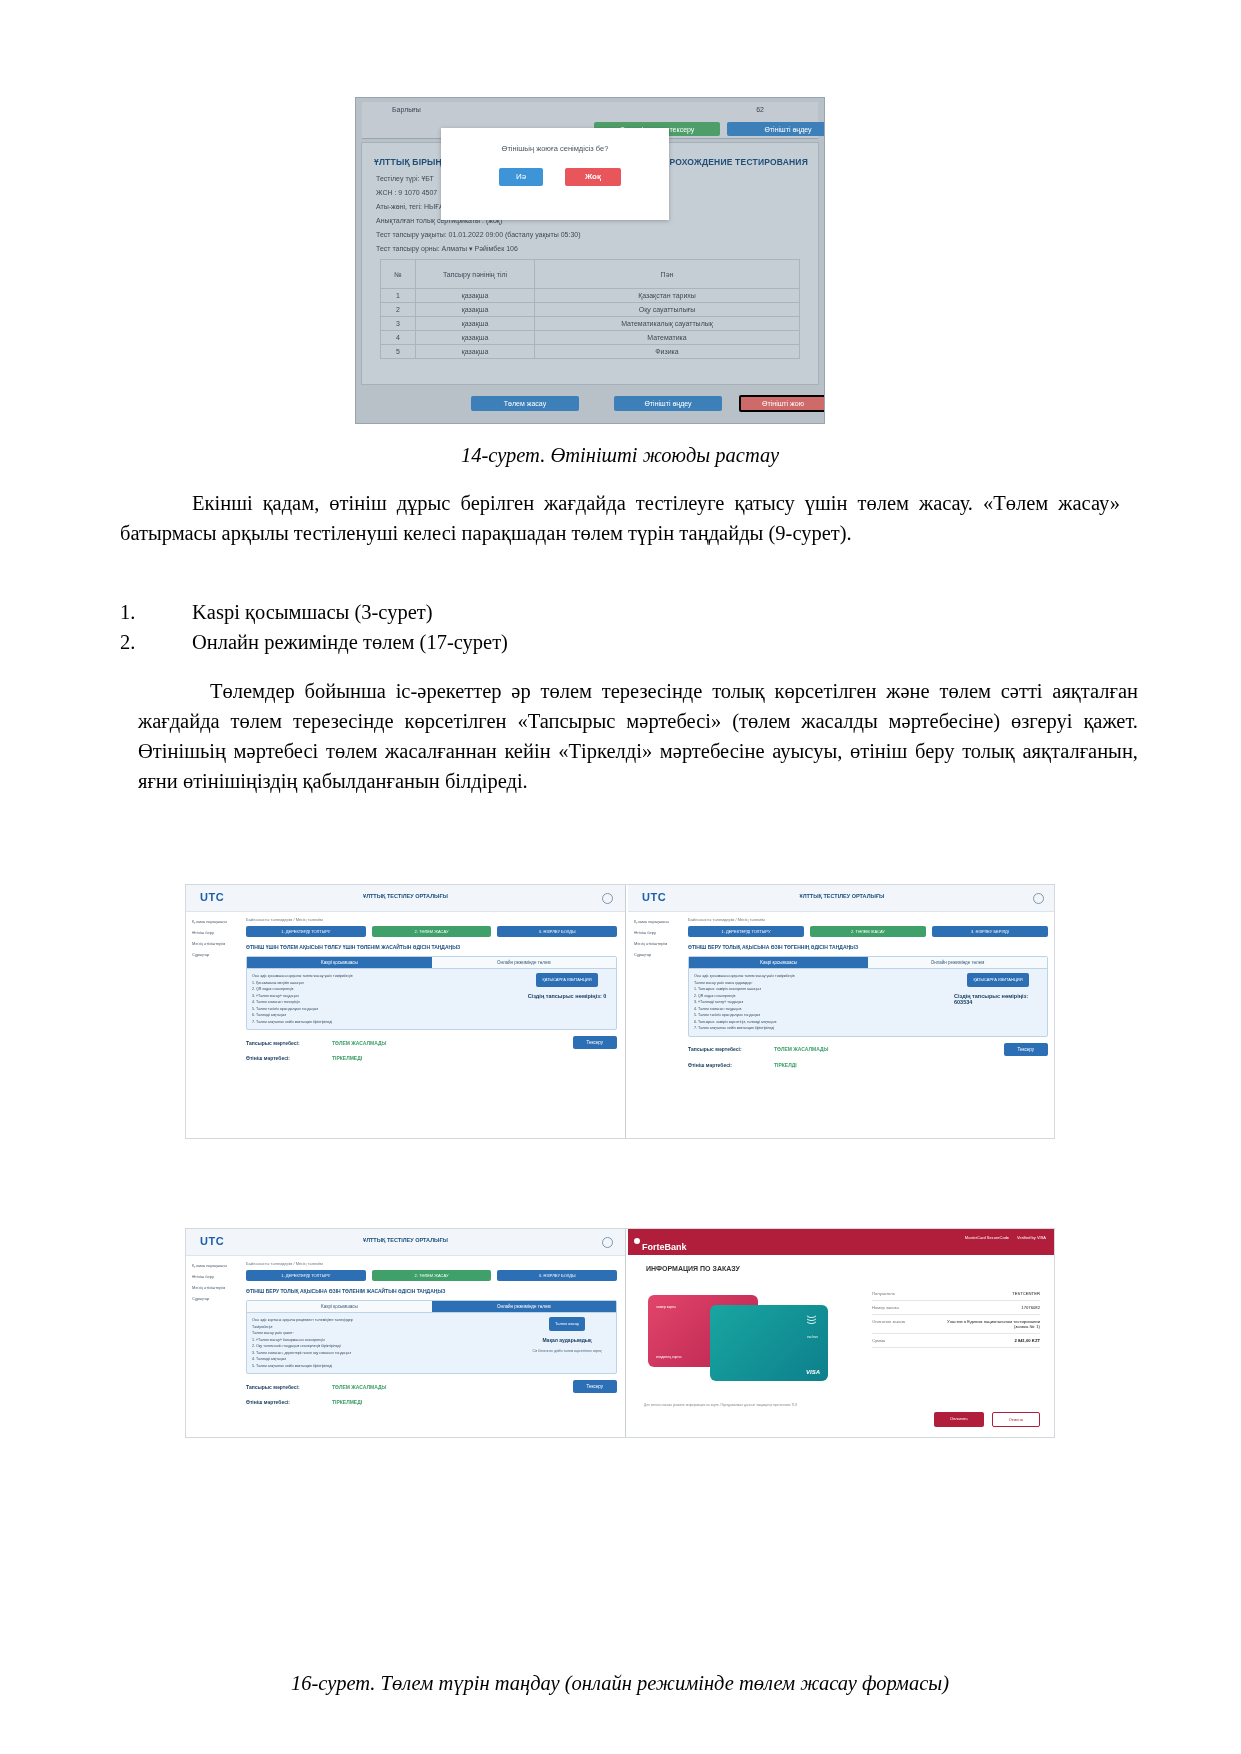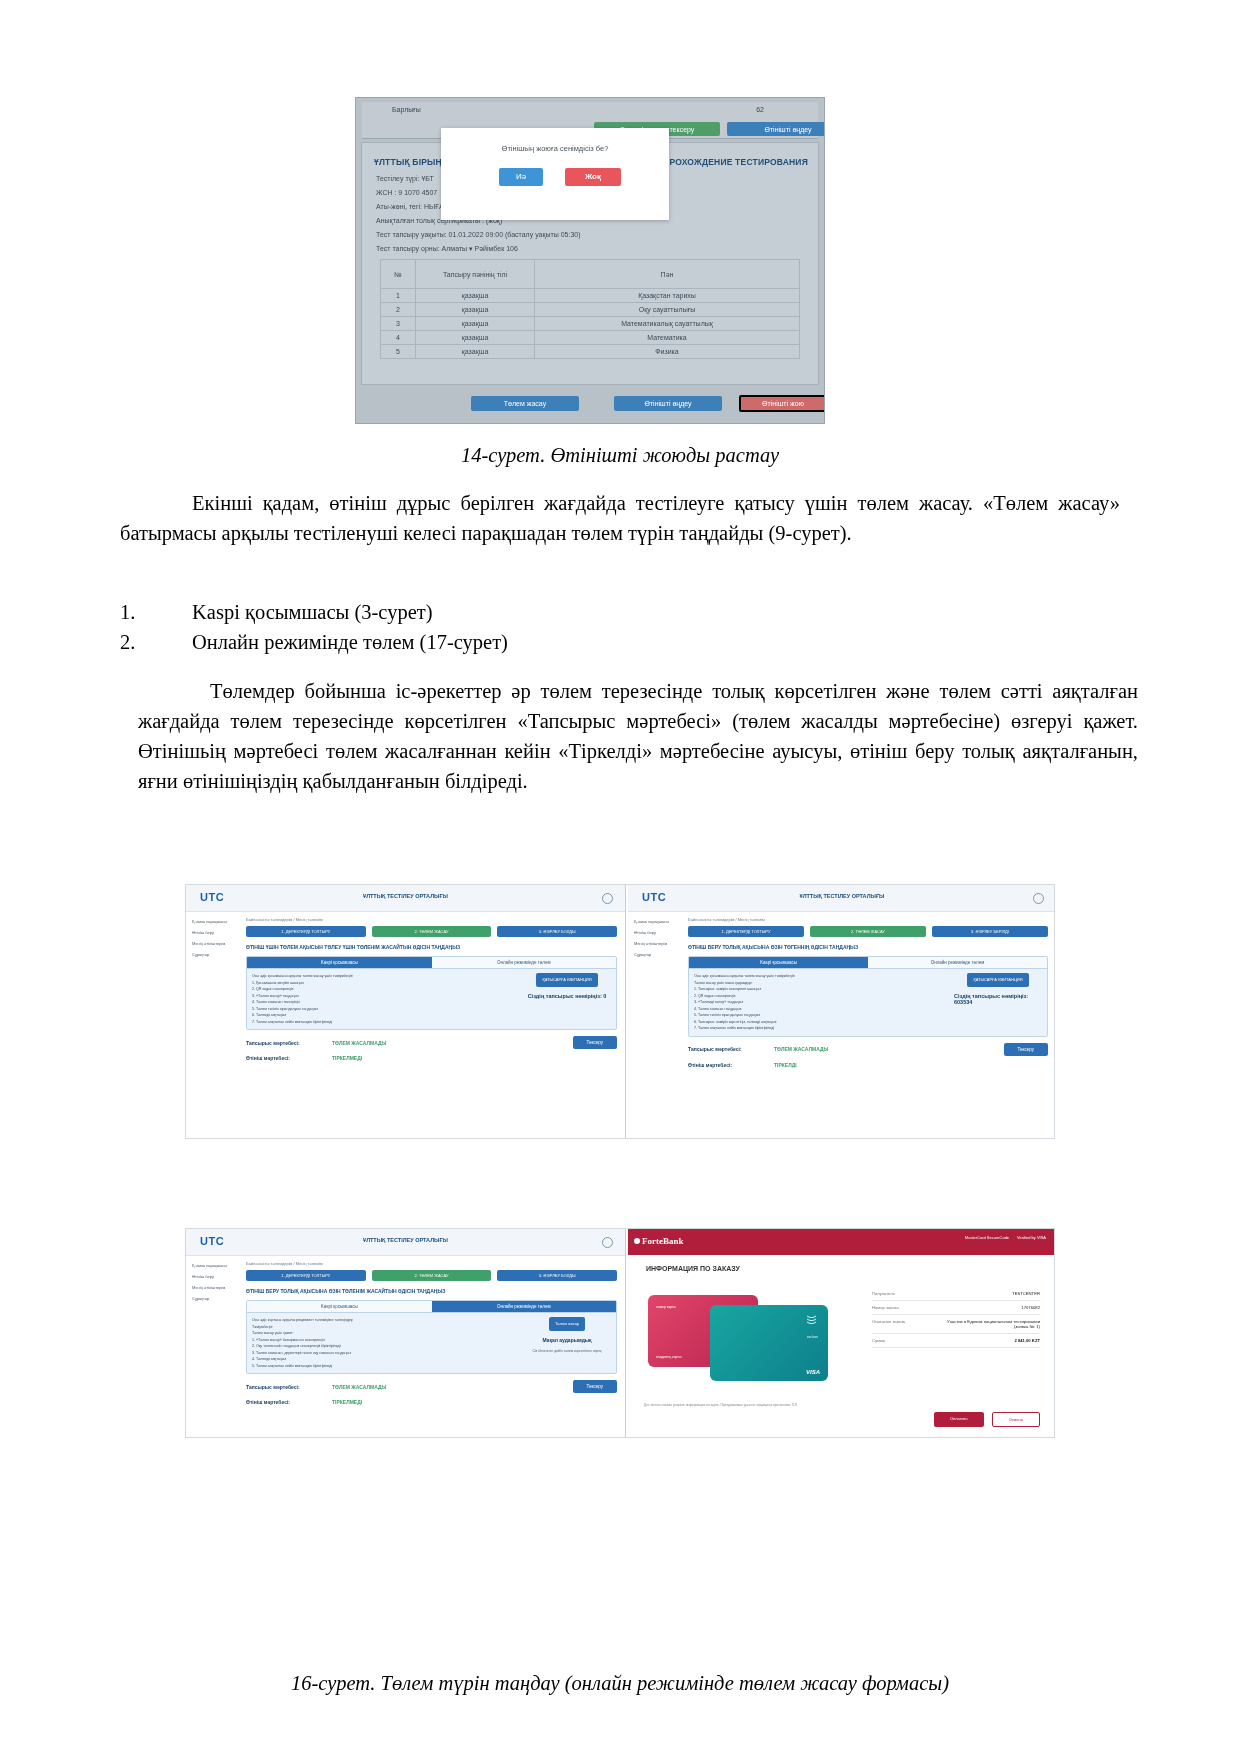--- a/index.html
+++ b/index.html
@@ -143,21 +143,21 @@
   .statusrow{display:flex;align-items:center;margin-top:6px;font-size:5px;}
   .statuslabel{font-weight:bold;color:#14395f;width:86px;}
   .statusval{color:#3fa06a;font-weight:bold;}
   .checkbtn{margin-left:auto;background:#2c6fb5;color:#fff;font-size:4.5px;border-radius:2px;padding:4px 14px;}
 
   #cap15{position:absolute;left:120px;top:1264px;width:1000px;}
   #fig16-box{position:absolute;left:185px;top:1228px;width:870px;height:210px;}
   #f16-left{left:0;width:440px;border-right:1px solid #c9ced3;}
   #f16-right{left:442px;width:428px;background:#fff;}
   .forte-hdr{position:absolute;left:0;top:0;width:100%;height:26px;background:#b01e3c;}
-  .forte-logo{position:absolute;left:14px;top:7px;font-size:9px;font-weight:bold;color:#fff;font-family:Liberation Serif, serif;}
+  .forte-logo{position:absolute;left:14px;top:13px;font-size:9px;font-weight:bold;color:#fff;}
   .forte-dot{position:absolute;left:6px;top:9px;width:6px;height:6px;border-radius:50%;background:#fff;}
   .cards-right{position:absolute;right:10px;top:6px;display:flex;gap:8px;align-items:center;}
   .cardmark{font-size:4px;color:#fff;text-align:center;line-height:6px;}
   .forte-title{position:absolute;left:18px;top:36px;font-size:7px;font-weight:bold;color:#333;}
   .card-art{position:absolute;left:20px;top:58px;width:200px;height:110px;}
   .card-a{position:absolute;left:0;top:8px;width:110px;height:72px;border-radius:6px;
     background:linear-gradient(135deg,#e2456b,#b8244f);}
   .card-b{position:absolute;left:62px;top:18px;width:118px;height:76px;border-radius:6px;
     background:linear-gradient(135deg,#18a6a0,#0d7f8c);}
   .wifi{position:absolute;right:12px;top:10px;color:#fff;font-size:9px;transform:rotate(90deg);}

